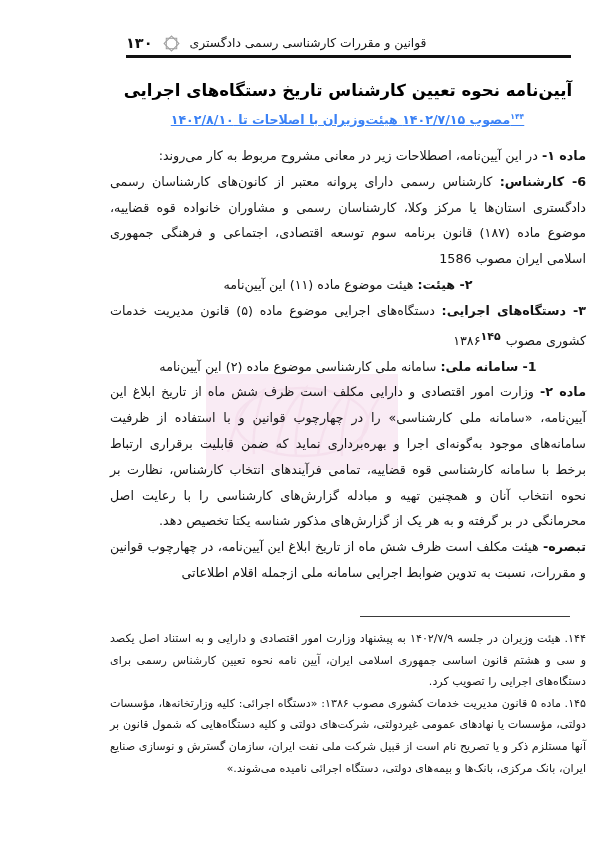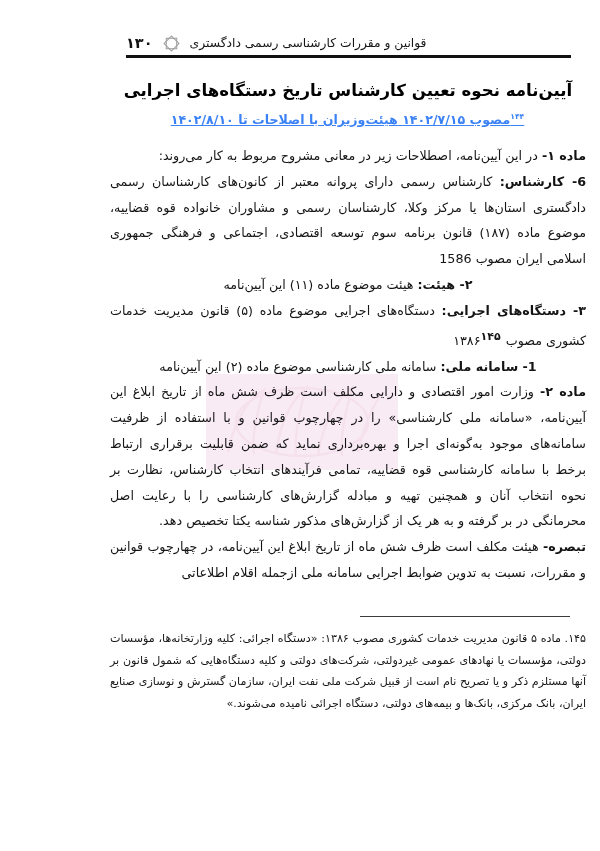--- a/index.html
+++ b/index.html
@@ -231,16 +231,17 @@
 
     <p>
       <span class="lead">تبصره-</span><span> هیئت مکلف است ظرف شش ماه از تاریخ ابلاغ این آیین‌نامه، در چهارچوب قوانین و مقررات، نسبت به تدوین ضوابط اجرایی سامانه ملی ازجمله اقلام اطلاعاتی</span>
     </p>
 
   </div>
 
   <div id="fn-rule"></div>
 
   <div id="footnotes">
+    <p>۱۴۴. هیئت وزیران در جلسه ۱۴۰۲/۷/۹ به پیشنهاد وزارت امور اقتصادی و دارایی و به استناد اصل یکصد و سی و هشتم قانون اساسی جمهوری اسلامی ایران، آیین نامه نحوه تعیین کارشناس رسمی برای دستگاه‌های اجرایی را تصویب کرد.</p>
     <p>۱۴۵. ماده ۵ قانون مدیریت خدمات کشوری مصوب ۱۳۸۶: «دستگاه اجرائی: کلیه وزارتخانه‌ها، مؤسسات دولتی، مؤسسات یا نهادهای عمومی غیردولتی، شرکت‌های دولتی و کلیه دستگاه‌هایی که شمول قانون بر آنها مستلزم ذکر و یا تصریح نام است از قبیل شرکت ملی نفت ایران، سازمان گسترش و نوسازی صنایع ایران، بانک مرکزی، بانک‌ها و بیمه‌های دولتی، دستگاه اجرائی نامیده می‌شوند.»</p>
   </div>
 
 </div>
 
 </body></html>

